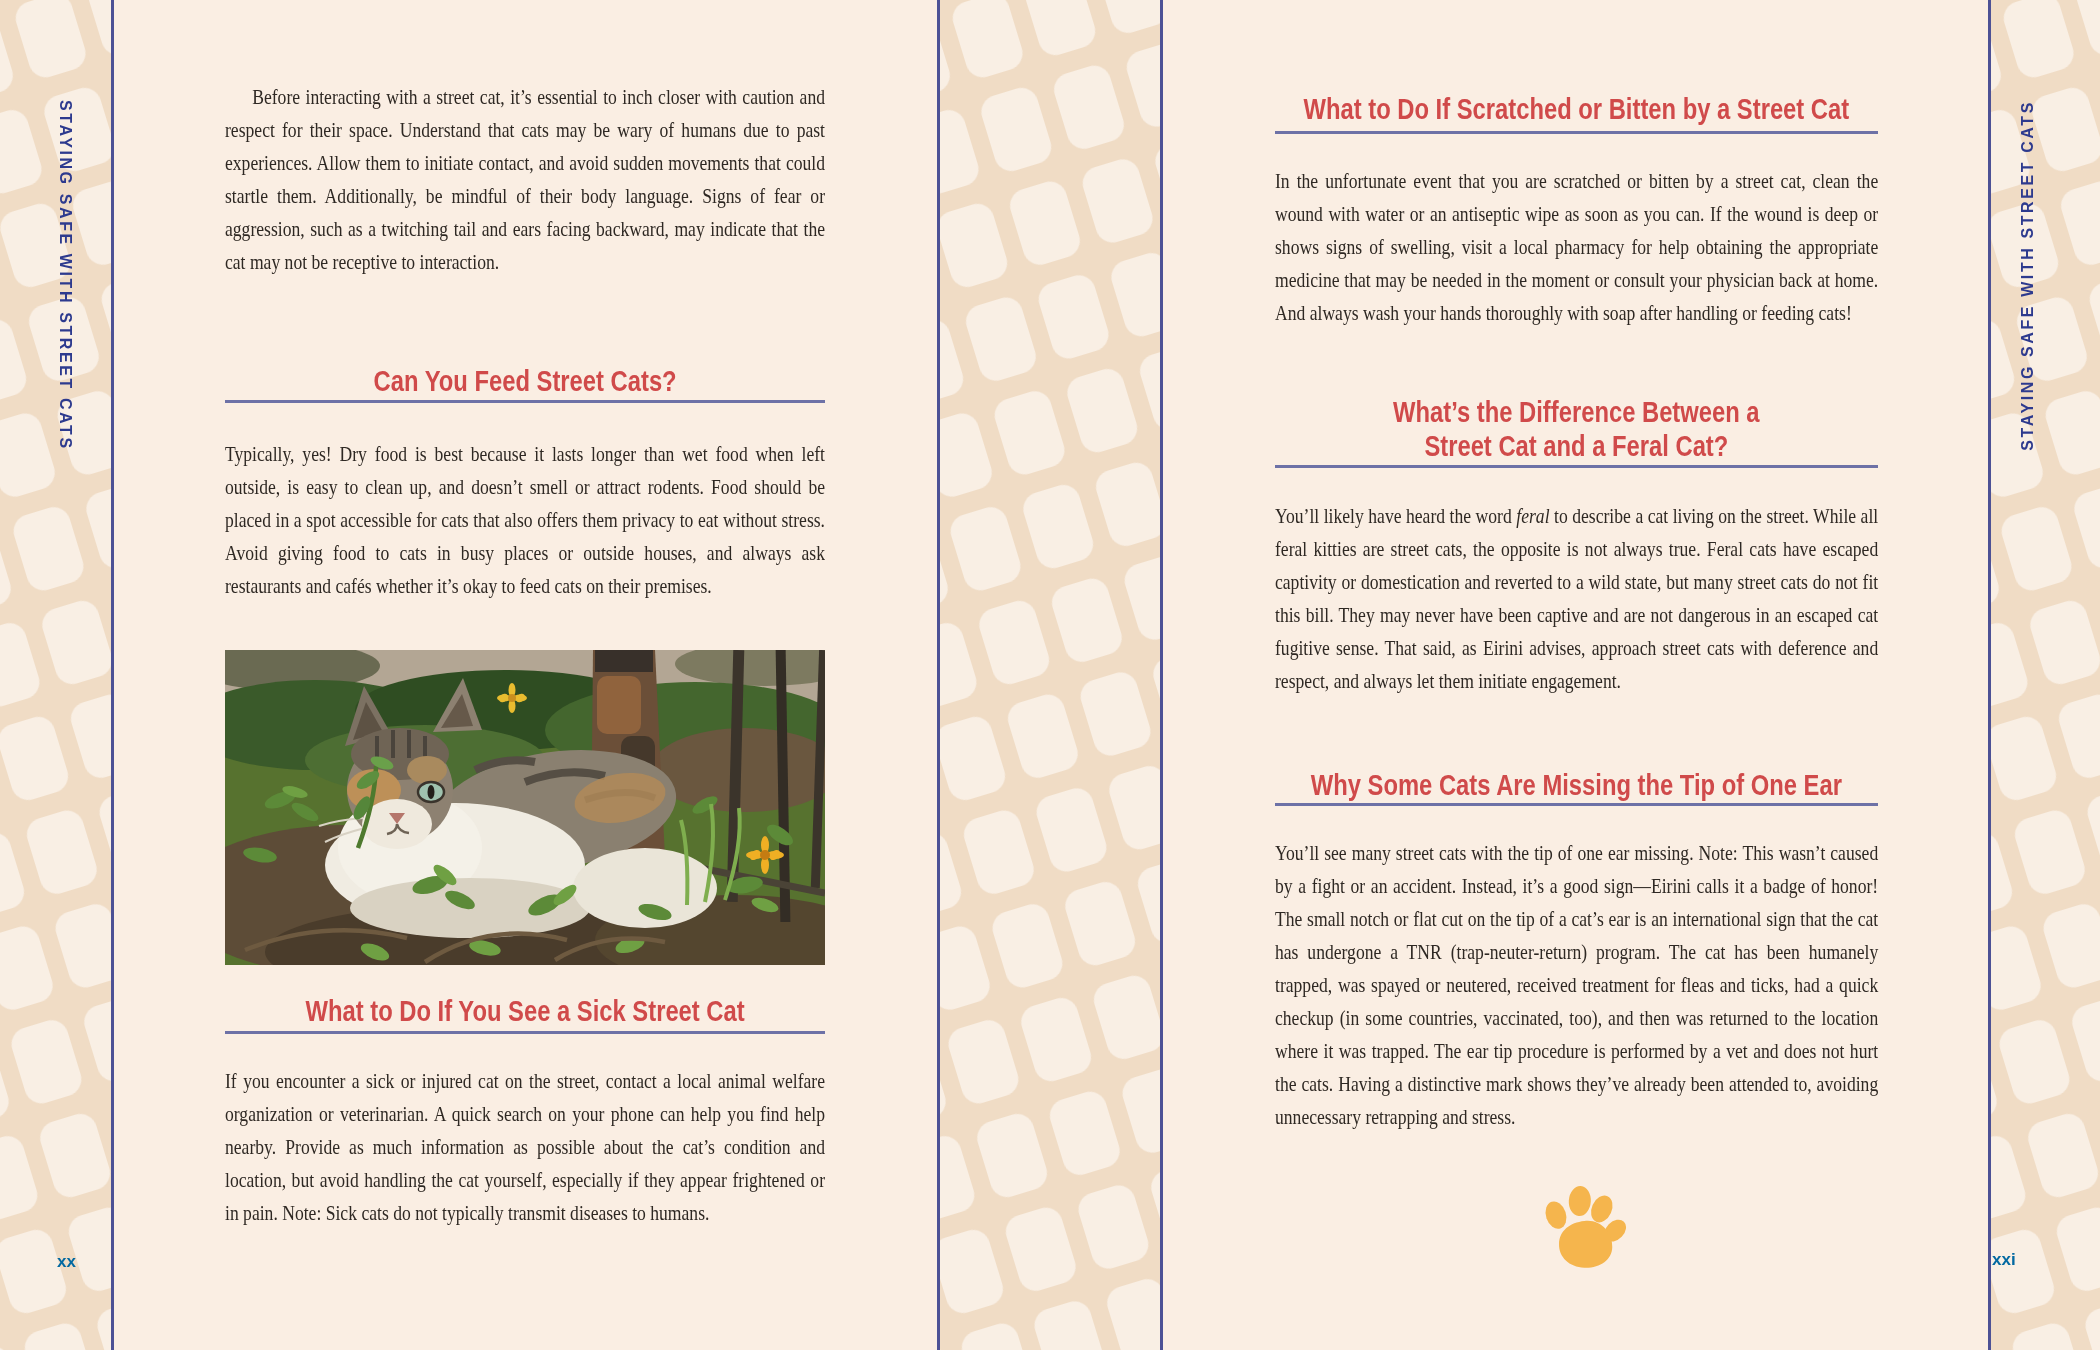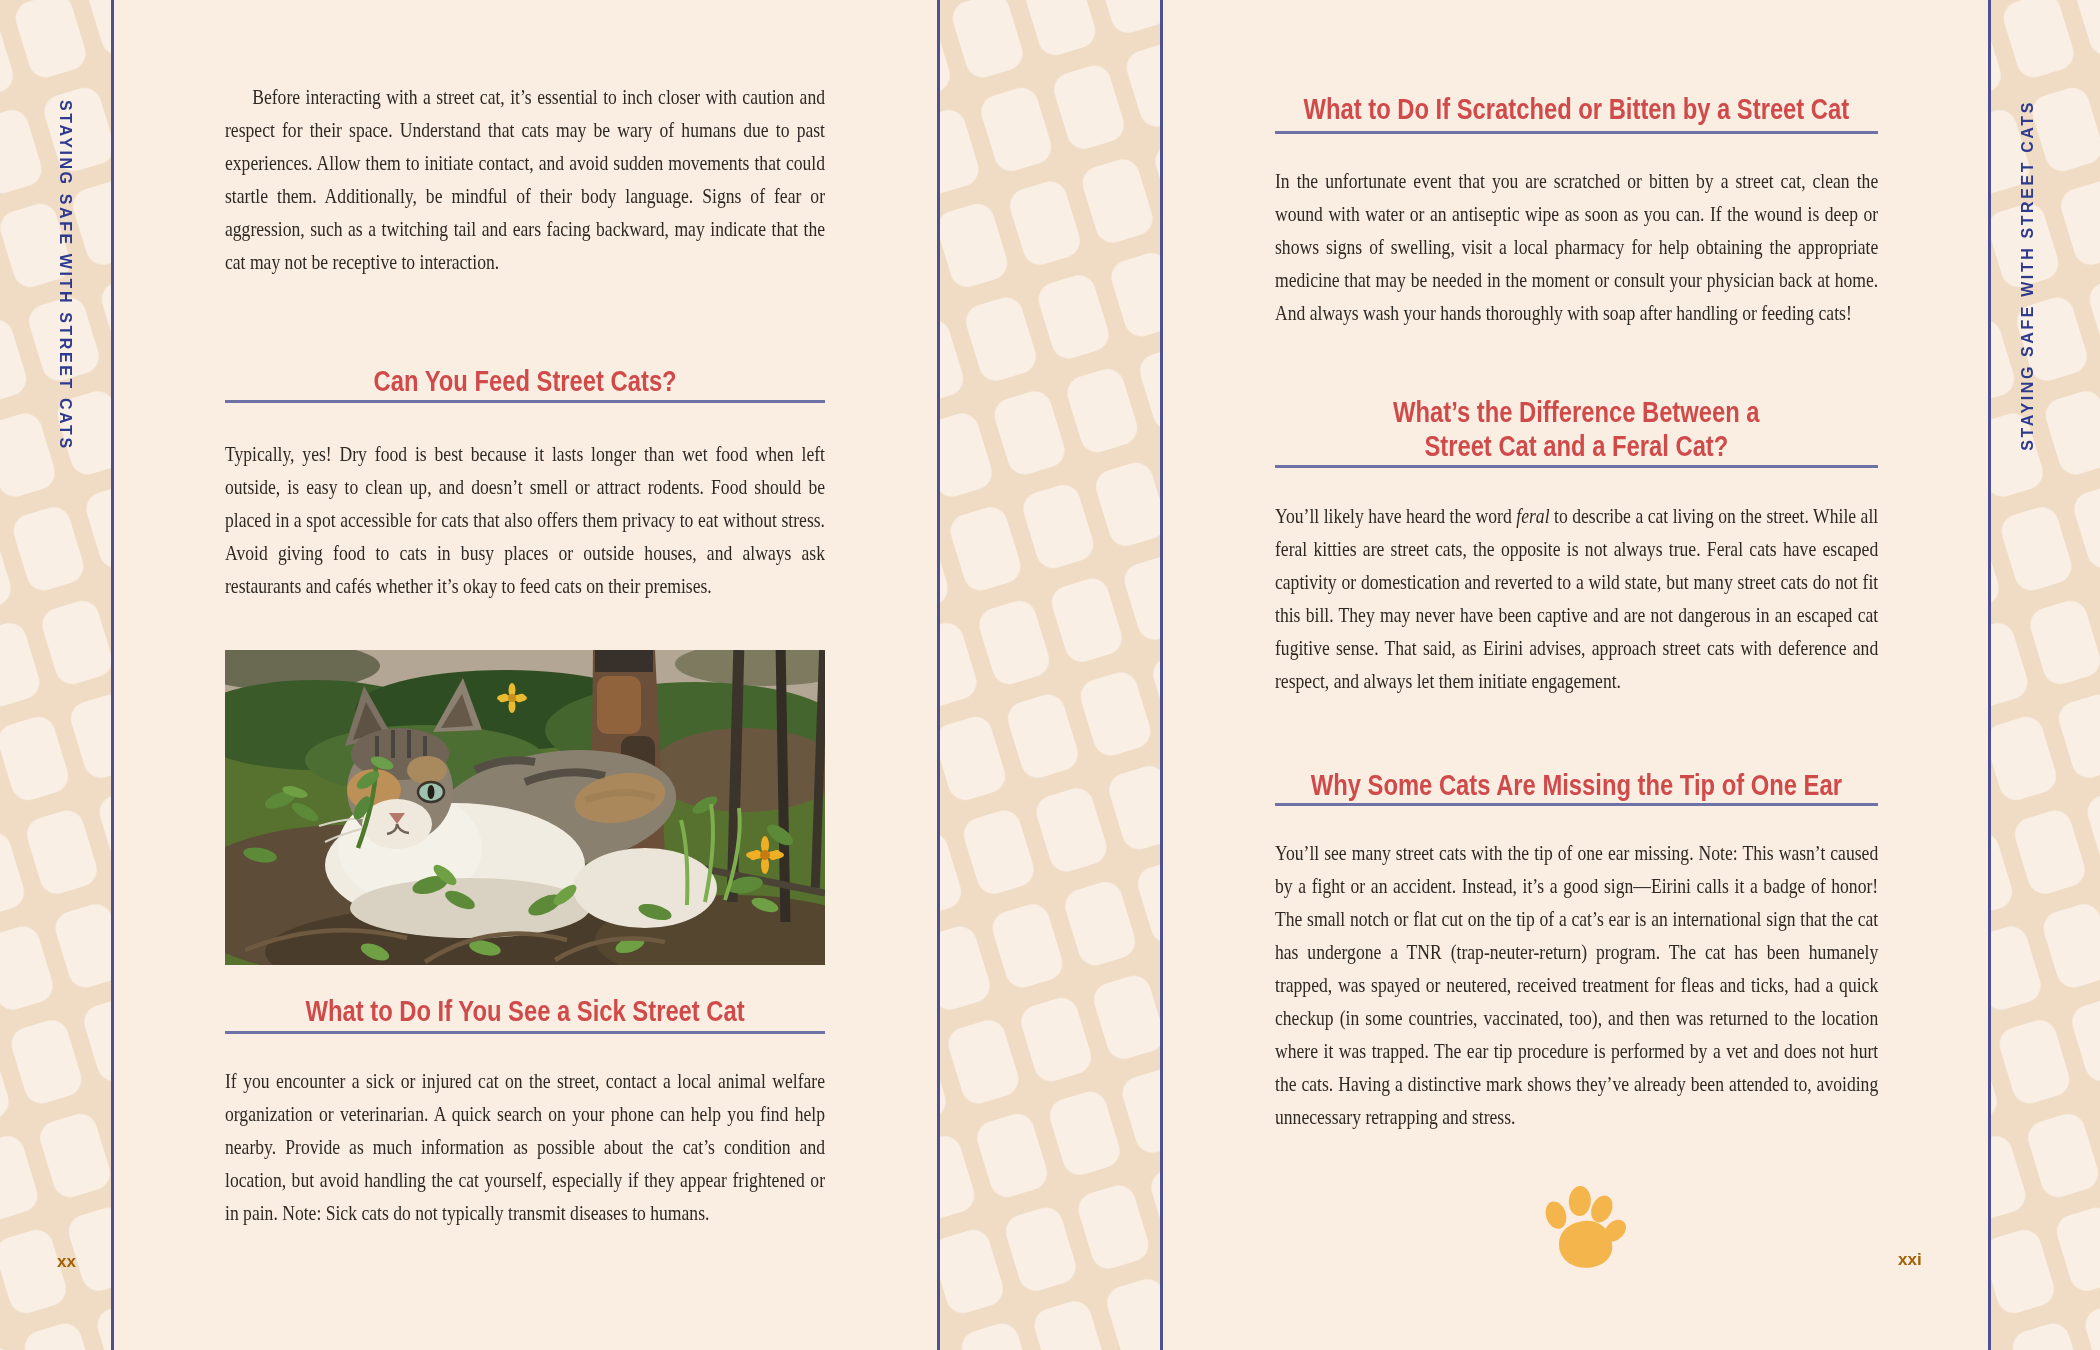--- a/index.html
+++ b/index.html
@@ -12,21 +12,21 @@
   .vline{position:absolute;top:0;height:1350px;width:3px;background:#4c5195;}
   .sidebar-text{
     position:absolute;top:100px;
     writing-mode:vertical-rl;
     font-family:"Liberation Sans",sans-serif;font-weight:bold;font-size:16px;
     letter-spacing:2.6px;color:#2d3a8e;white-space:nowrap;
   }
   .sidebar-text.flip{transform:rotate(180deg);transform-origin:center;}
   .pn{
     position:absolute;font-family:"Liberation Sans",sans-serif;
-    font-weight:bold;font-size:17px;color:#a16207;
+    font-weight:bold;font-size:17px;color:#0369a1;
   }
   .para{
     position:absolute;margin:0;width:750px;
     font-size:22px;line-height:33px;color:#2e2823;
     text-align:justify;transform:scaleX(0.8);transform-origin:0 0;
   }
   .para.rp{width:754px;}
   .para.indent{text-indent:34px;}
   .it{font-style:italic;}
   .hd{
@@ -76,21 +76,21 @@
 
 <div class="vline" style="left:111px;"></div>
 <div class="vline" style="left:937px;"></div>
 <div class="vline" style="left:1160px;"></div>
 <div class="vline" style="left:1988px;"></div>
 
 <div class="sidebar-text" style="left:56px;">STAYING SAFE WITH STREET CATS</div>
 <div class="sidebar-text flip" style="left:2019px;">STAYING SAFE WITH STREET CATS</div>
 
 <div class="pn" style="left:57px;top:1252px;">xx</div>
-<div class="pn" style="left:1898px;top:1250px;">xxi</div>
+<div class="pn" style="left:1992px;top:1250px;">xxi</div>
 
 <p class="para indent" style="left:225px;top:80px;">Before interacting with a street cat, it’s essential to inch closer with caution and respect for their space. Understand that cats may be wary of humans due to past experiences. Allow them to initiate contact, and avoid sudden movements that could startle them. Additionally, be mindful of their body language. Signs of fear or aggression, such as a twitching tail and ears facing backward, may indicate that the cat may not be receptive to interaction.</p>
 
 <h2 class="hd lp" style="top:364px;">Can You Feed Street Cats?</h2>
 <div class="rule lp" style="top:400px;"></div>
 <p class="para" style="left:225px;top:437px;">Typically, yes! Dry food is best because it lasts longer than wet food when left outside, is easy to clean up, and doesn’t smell or attract rodents. Food should be placed in a spot accessible for cats that also offers them privacy to eat without stress. Avoid giving food to cats in busy places or outside houses, and always ask restaurants and cafés whether it’s okay to feed cats on their premises.</p>
 
 <svg class="photo" width="600" height="315" viewBox="0 0 600 315">
   <rect width="600" height="315" fill="#57722f"></rect>
   <rect width="600" height="52" fill="#b3a694"></rect>

